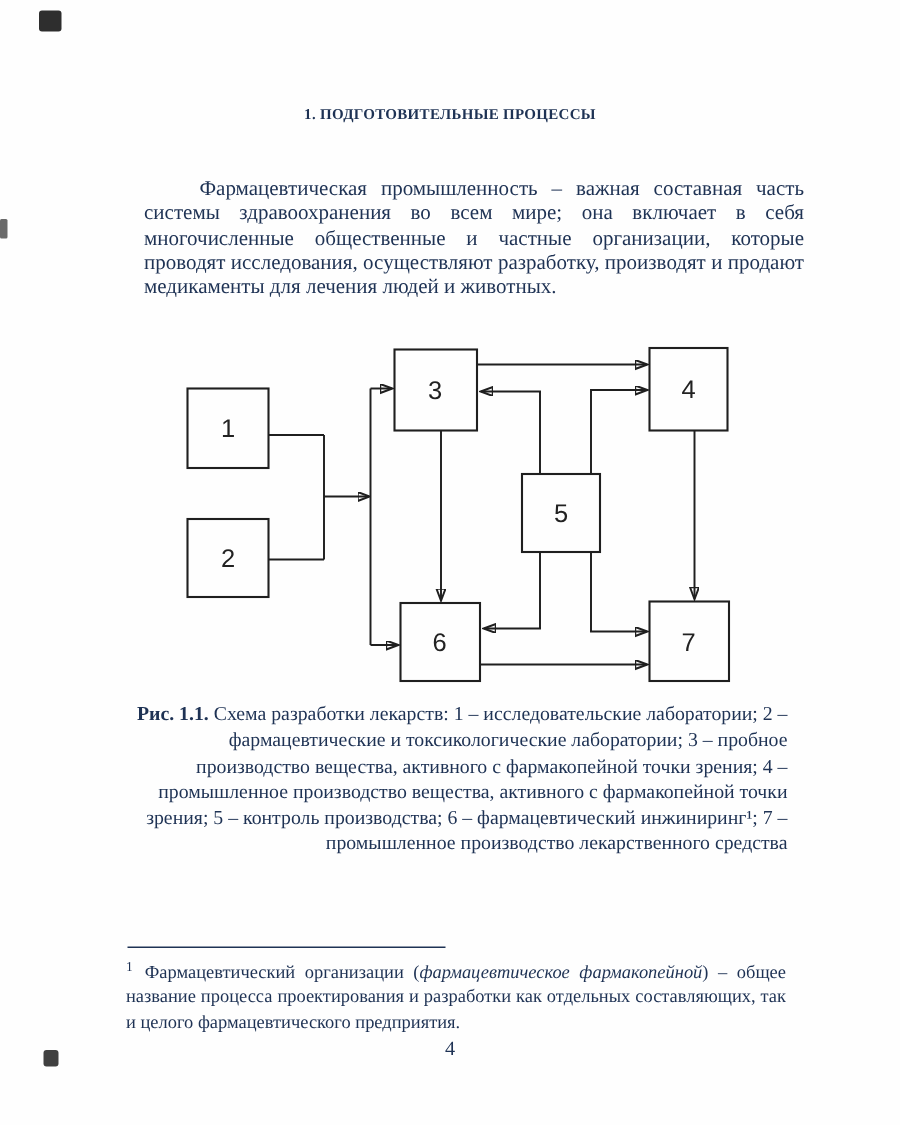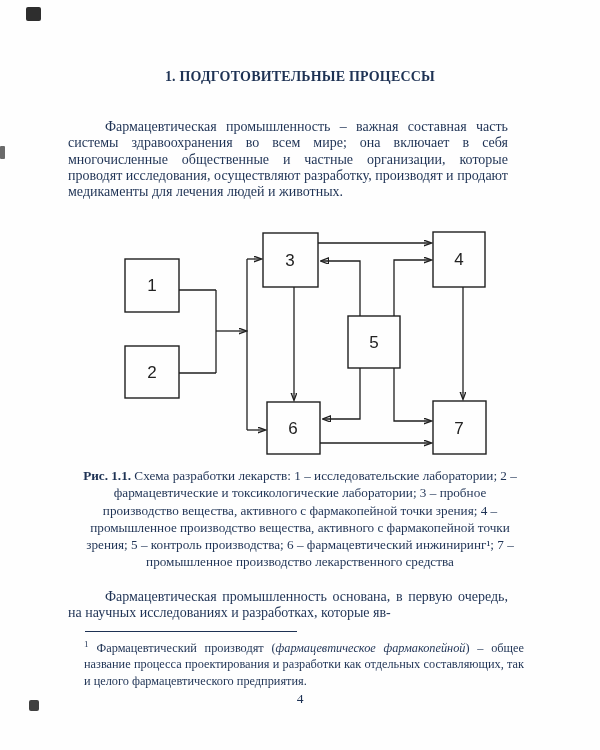--- a/index.html
+++ b/index.html
@@ -12,45 +12,45 @@
     color:var(--ink,#1e3254);
   }
   
   .art{position:absolute;}
   .art-tl{left:26px;top:7px;width:15px;height:14px;background:#2e2e2e;border-radius:2px;}
   .art-left{left:0;top:146px;width:5px;height:13px;background:#6a6a6a;border-radius:1px;}
   .art-bot{left:29px;top:700px;width:10px;height:11px;background:#404040;border-radius:2px;}
 
   .title{
     position:absolute;top:69px;left:0;width:600px;margin:0;
-    text-align:center;font-weight:bold;font-size:14px;line-height:15.8px;
+    text-align:center;font-weight:bold;font-size:10px;line-height:15.8px;
     letter-spacing:.2px;
   }
   .title span{display:block;}
 
   .body{
-    position:absolute;left:68px;width:440px;margin:0;
+    position:absolute;left:96px;width:440px;margin:0;
     font-size:14px;line-height:16.3px;text-align:justify;text-indent:37px;
   }
   .p1{top:119px;}
   .p2{top:589px;}
 
   .diagram{position:absolute;left:0;top:0;width:600px;height:750px;color:var(--line,#1f1f1f);}
   .diagram path,.diagram rect{fill:none;stroke:currentColor;}
   .diagram path{stroke-width:1.3px;}
   .diagram rect{stroke-width:1.4px;}
   .diagram text{
     fill:#222222;stroke:none;
     font-family:"Liberation Sans","DejaVu Sans",sans-serif;
     font-size:17px;
   }
 
   .caption{
     position:absolute;top:467px;left:75px;width:450px;margin:0;
-    text-align:center;font-size:13.2px;line-height:17.3px;
+    text-align:right;font-size:13.2px;line-height:17.3px;
   }
   .fn-rule{
     position:absolute;top:631px;left:85px;width:212px;height:0;
     border-top:1.4px solid var(--ink,#1e3254);
   }
   .footnote{
     position:absolute;top:636px;left:84px;width:440px;margin:0;
     font-size:12.3px;line-height:16.2px;text-align:justify;
   }
   .footnote sup{font-size:9px;margin-right:8px;}
@@ -118,21 +118,20 @@
       <rect x="267" y="402" width="53" height="52"></rect>
       <text x="293" y="434" text-anchor="middle">6</text>
 
       <rect x="433" y="401" width="53" height="53"></rect>
       <text x="459" y="434" text-anchor="middle">7</text>
     </g>
   </svg>
 
   <p class="caption"><b>Рис. 1.1.</b><span> Схема разработки лекарств: 1 – исследовательские лаборатории; 2 – фармацевтические и токсикологические лаборатории; 3 – пробное производство вещества, активного с фармакопейной точки зрения; 4 – промышленное производство вещества, активного с фармакопейной точки зрения; 5 – контроль производства; 6 – фармацевтический инжиниринг¹; 7 – промышленное производство лекарственного средства</span></p>
 
-  <p class="body p2">Фармацевтическая промышленность основана, в первую очередь, на научных исследованиях и разработках, которые яв-</p>
 
   <div class="fn-rule"></div>
 
-  <p class="footnote"><sup>1</sup><span>Фармацевтический производят (</span><i>фармацевтическое фармакопейной</i><span>) – общее название процесса проектирования и разработки как отдельных составляющих, так и целого фармацевтического предприятия.</span></p>
+  <p class="footnote"><sup>1</sup><span>Фармацевтический организации (</span><i>фармацевтическое фармакопейной</i><span>) – общее название процесса проектирования и разработки как отдельных составляющих, так и целого фармацевтического предприятия.</span></p>
 
   <div class="pageno">4</div>
 
 </div>
 
 </body></html>

